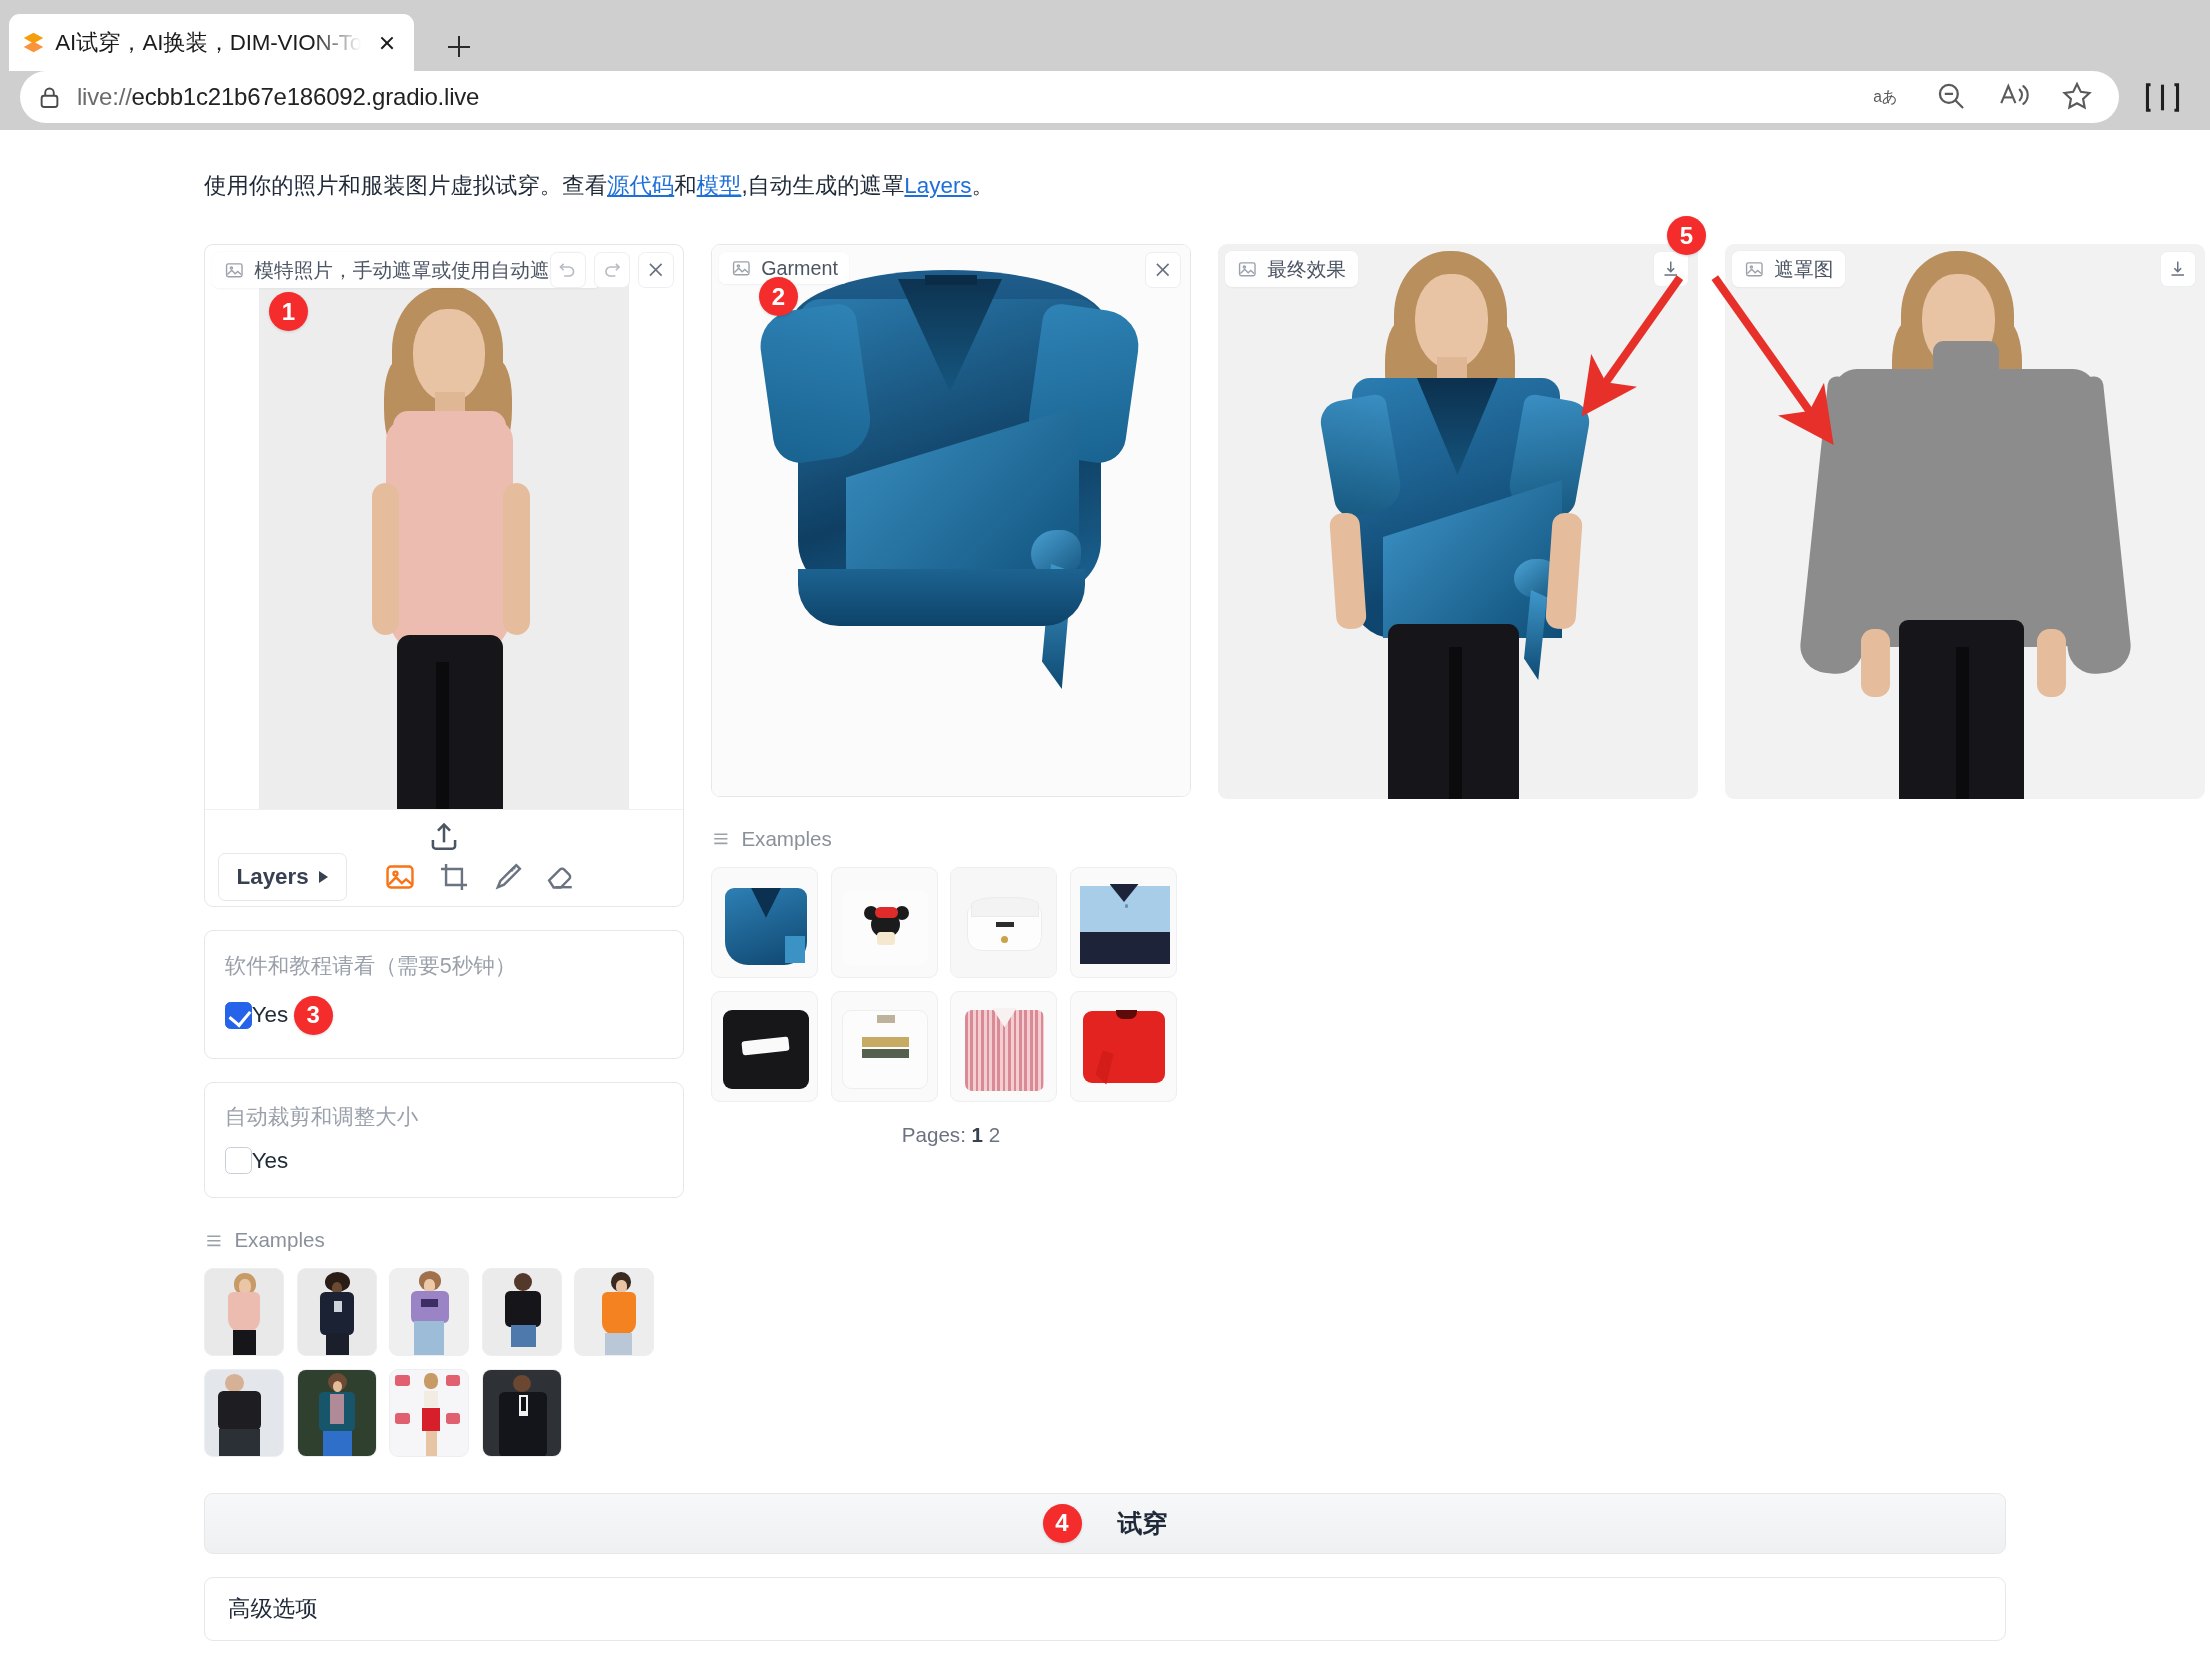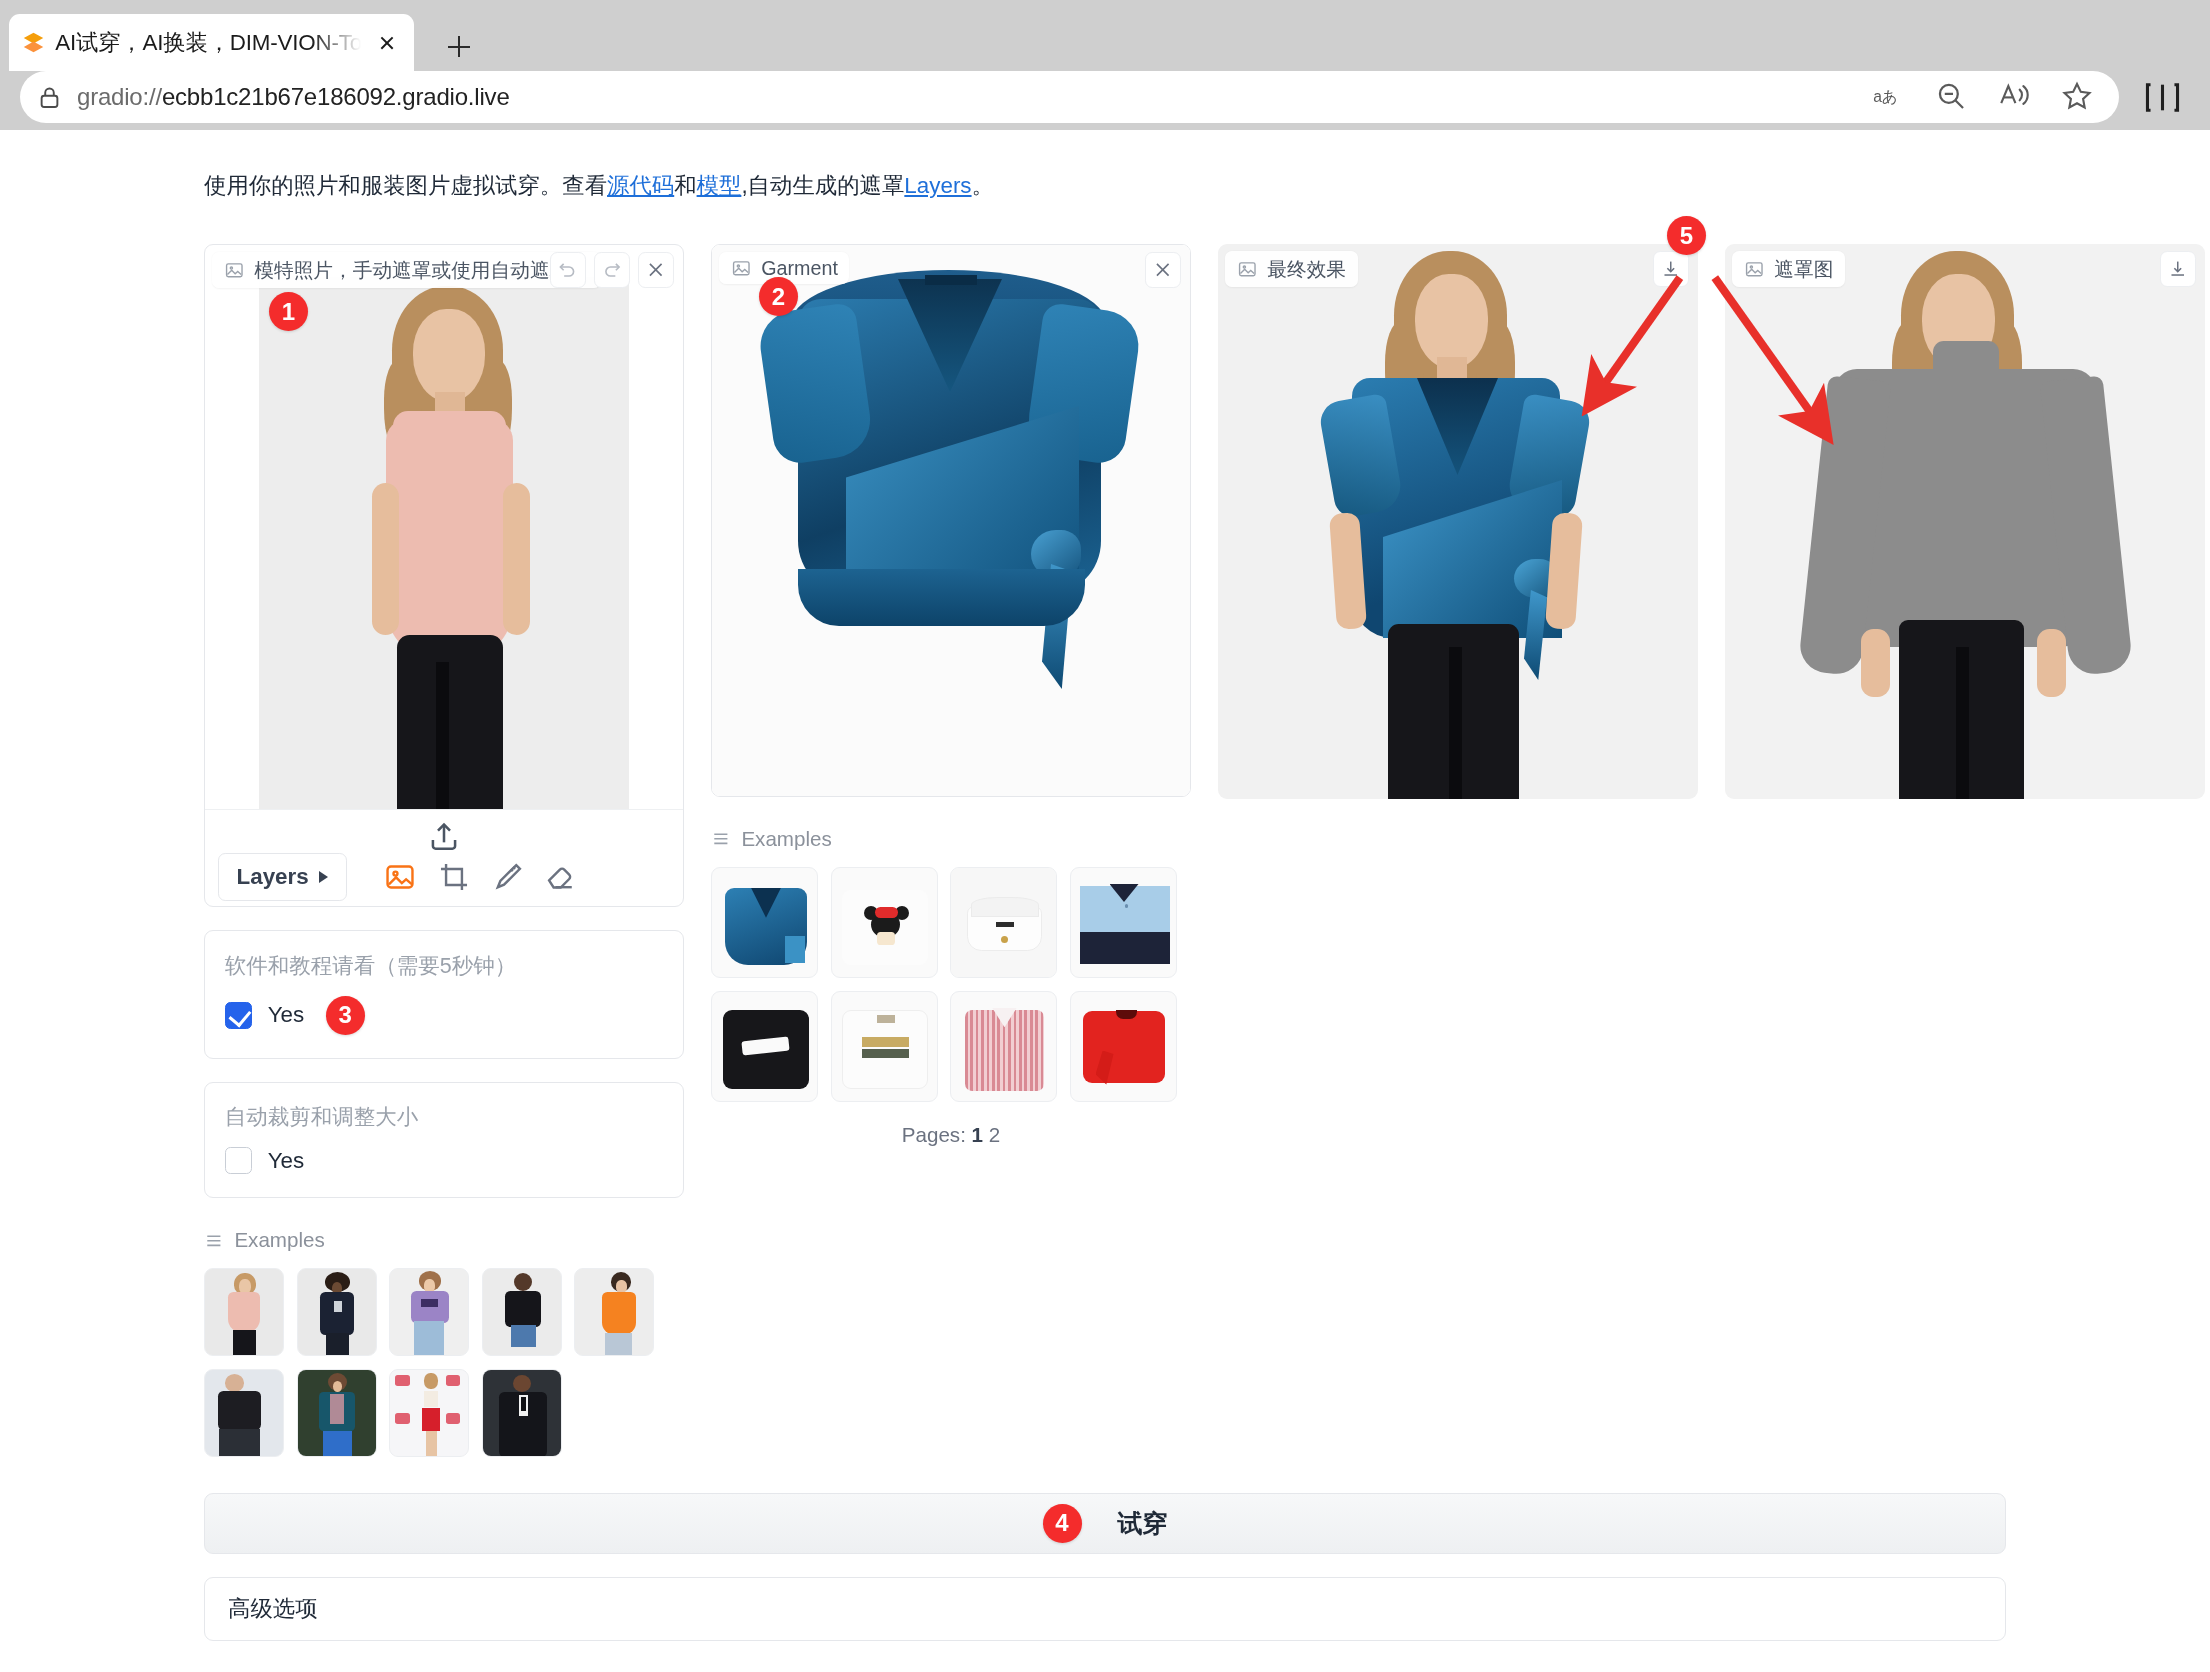--- a/index.html
+++ b/index.html
@@ -138,21 +138,21 @@
   .caret-right { width:0;height:0;border-left:9.9px solid #374151;border-top:6.3px solid transparent;border-bottom:6.3px solid transparent; }
   .tool-icons { display:flex; align-items:center; gap:19.7px; margin-left:36px; }
   .ti { width:34px; height:34px; color:#6b7280; }
   .ti.active { color:#f97316; }
 
   .check-card {
     border:0.9px solid #e5e7eb; border-radius:9px; padding:19.7px 19.7px 23px 19.7px;
     margin-top:23px; background:#fff;
   }
   .check-label { font-size:21.5px; color:#9aa1ab; margin-bottom:16px; }
-  .check-row { display:flex; align-items:center; gap:16px; position:relative; }
+  .check-row { display:flex; align-items:center; gap:0; position:relative; }
   .checkbox {
     width:27px; height:27px; border-radius:5.4px; border:1.8px solid #c9ced6; background:#fff;
     flex:0 0 27px; position:relative;
   }
   .checkbox.checked { background:#2563eb; border-color:#2563eb; }
   .checkbox.checked::after {
     content:""; position:absolute; left:7.2px; top:3.6px; width:10.7px; height:16px;
     border-right:3px solid #fff; border-bottom:3px solid #fff;
     transform:rotate(40deg);
   }
@@ -230,21 +230,21 @@
 </div>
 
 <div class="addressbar-row">
   <div class="omnibox">
     <span class="lock-icon">
       <svg width="27" height="27" viewBox="0 0 24 24" fill="none" stroke="#4b4b4b" stroke-width="1.7">
         <rect x="5" y="10.5" width="14" height="10" rx="2.2"></rect>
         <path d="M8.2 10.5V7.8a3.8 3.8 0 017.6 0v2.7"></path>
       </svg>
     </span>
-    <span class="url-text"><span class="dim">gradio://</span><span>ecbb1c21b67e186092.gradio.live</span></span>
+    <span class="url-text"><span class="dim">live://</span><span>ecbb1c21b67e186092.gradio.live</span></span>
 
     <span class="omni-actions">
       <span class="omni-btn">
         <svg width="34" height="34" viewBox="0 0 24 24" fill="none" stroke="#5a5a5a" stroke-width="1.4">
           <text x="1.5" y="16" font-size="11" fill="#5a5a5a" stroke="none" font-family="Liberation Sans, sans-serif">aあ</text>
         </svg>
       </span>
       <span class="omni-btn">
         <svg width="34" height="34" viewBox="0 0 24 24" fill="none" stroke="#5a5a5a" stroke-width="1.6">
           <circle cx="10.5" cy="10.5" r="6.3"></circle>

